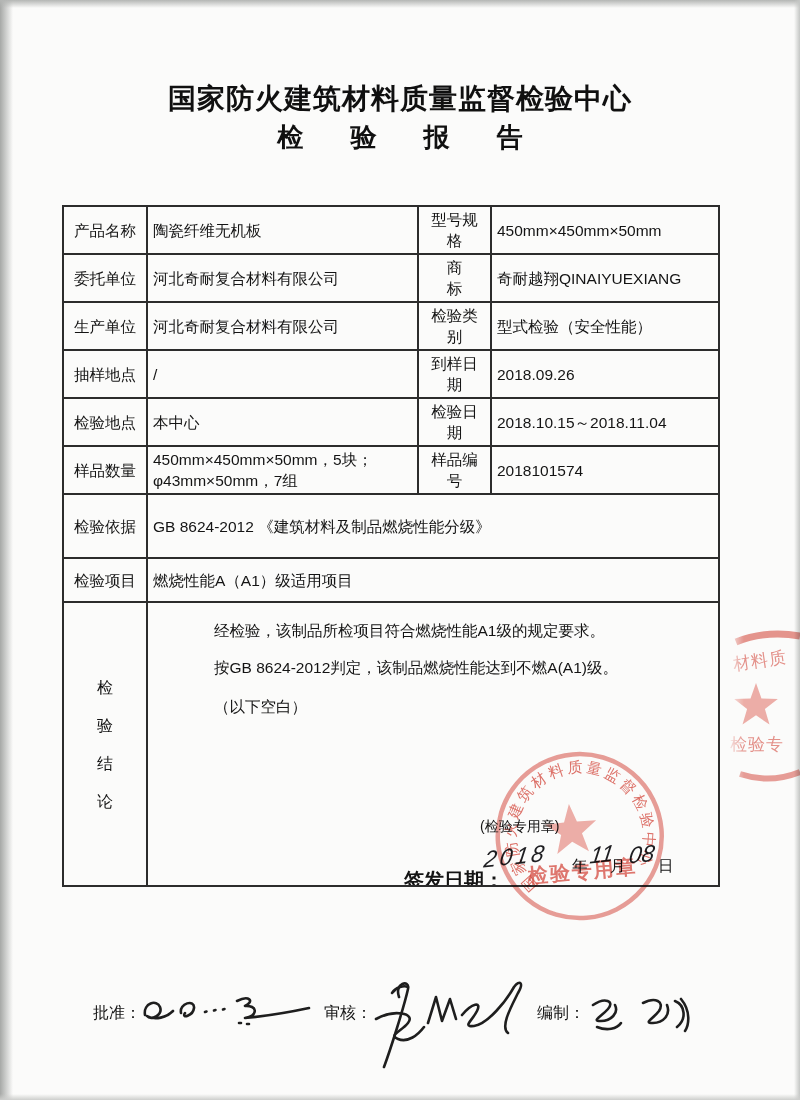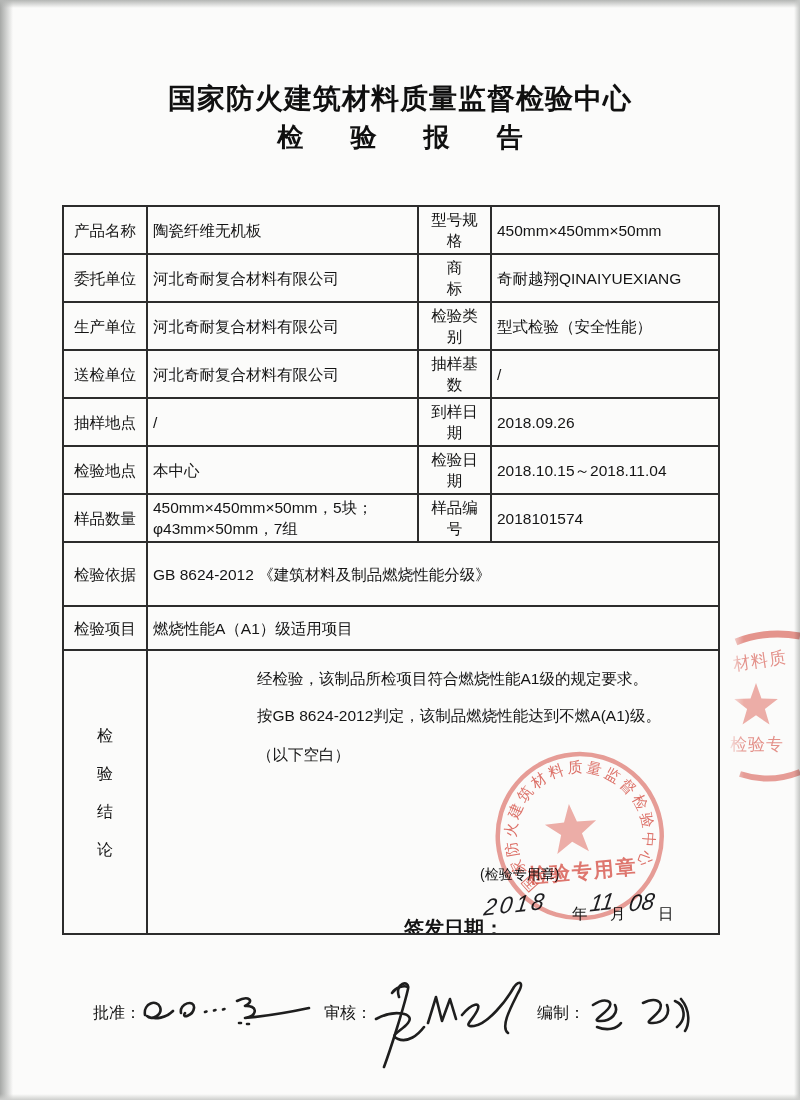--- a/index.html
+++ b/index.html
@@ -29,21 +29,21 @@
   table.report td{border:2px solid #2c2c2c;font-size:15.5px;color:#141414;
     padding:2px 5px;vertical-align:middle;line-height:21px;overflow:hidden;}
   td.lbl{text-align:center;padding:2px 1px;}
   tr.r1{height:39px}tr.r2{height:40px}tr.r3{height:38px}tr.r4{height:37px}
   tr.r5{height:38px}tr.r6{height:38px}tr.r7{height:30px}tr.r8{height:45px}
   tr.r9{height:64px}tr.r10{height:44px}tr.r11{height:284px}tr.r12{height:57px}
 
   td.concl{position:relative;padding:0;}
   .vwrap{display:flex;flex-direction:column;align-items:center;justify-content:center;
     gap:17px;height:100%;font-size:16px;}
-  .cline{position:absolute;left:66px;white-space:nowrap;font-size:15.5px;margin-left:43px;}
+  .cline{position:absolute;left:66px;white-space:nowrap;font-size:15.5px;}
   .cline1{top:17px}.cline2{top:54px}.cline3{top:93px}
   .seal-note{position:absolute;left:332px;top:213px;font-size:14px;white-space:nowrap;}
   .sign-label{position:absolute;left:256px;top:267px;font-size:20px;font-weight:bold;}
   .unit{position:absolute;top:252px;font-size:15.5px;}
   .unit-year{left:424px}.unit-month{left:462px}.unit-day{left:510px}
   .hand{position:absolute;font-size:23px;font-style:italic;color:#1d1d20;
     transform:rotate(-6deg) skewX(-14deg);white-space:nowrap;}
   .hand-year{left:336px;top:243px;letter-spacing:3px;}
   .hand-month{left:442px;top:241px;}
   .hand-day{left:481px;top:241px;}
@@ -94,26 +94,20 @@
       <td class="lbl">委托单位</td>
       <td>河北奇耐复合材料有限公司</td>
       <td class="lbl">商　　标</td>
       <td>奇耐越翔QINAIYUEXIANG</td>
     </tr>
     <tr class="r3">
       <td class="lbl">生产单位</td>
       <td>河北奇耐复合材料有限公司</td>
       <td class="lbl">检验类别</td>
       <td>型式检验（安全性能）</td>
-    </tr>
-    <tr class="r4">
-      <td class="lbl">送检单位</td>
-      <td>河北奇耐复合材料有限公司</td>
-      <td class="lbl">抽样基数</td>
-      <td>/</td>
     </tr>
     <tr class="r6">
       <td class="lbl">抽样地点</td>
       <td>/</td>
       <td class="lbl">到样日期</td>
       <td>2018.09.26</td>
     </tr>
     <tr class="r7">
       <td class="lbl">检验地点</td>
       <td>本中心</td>

